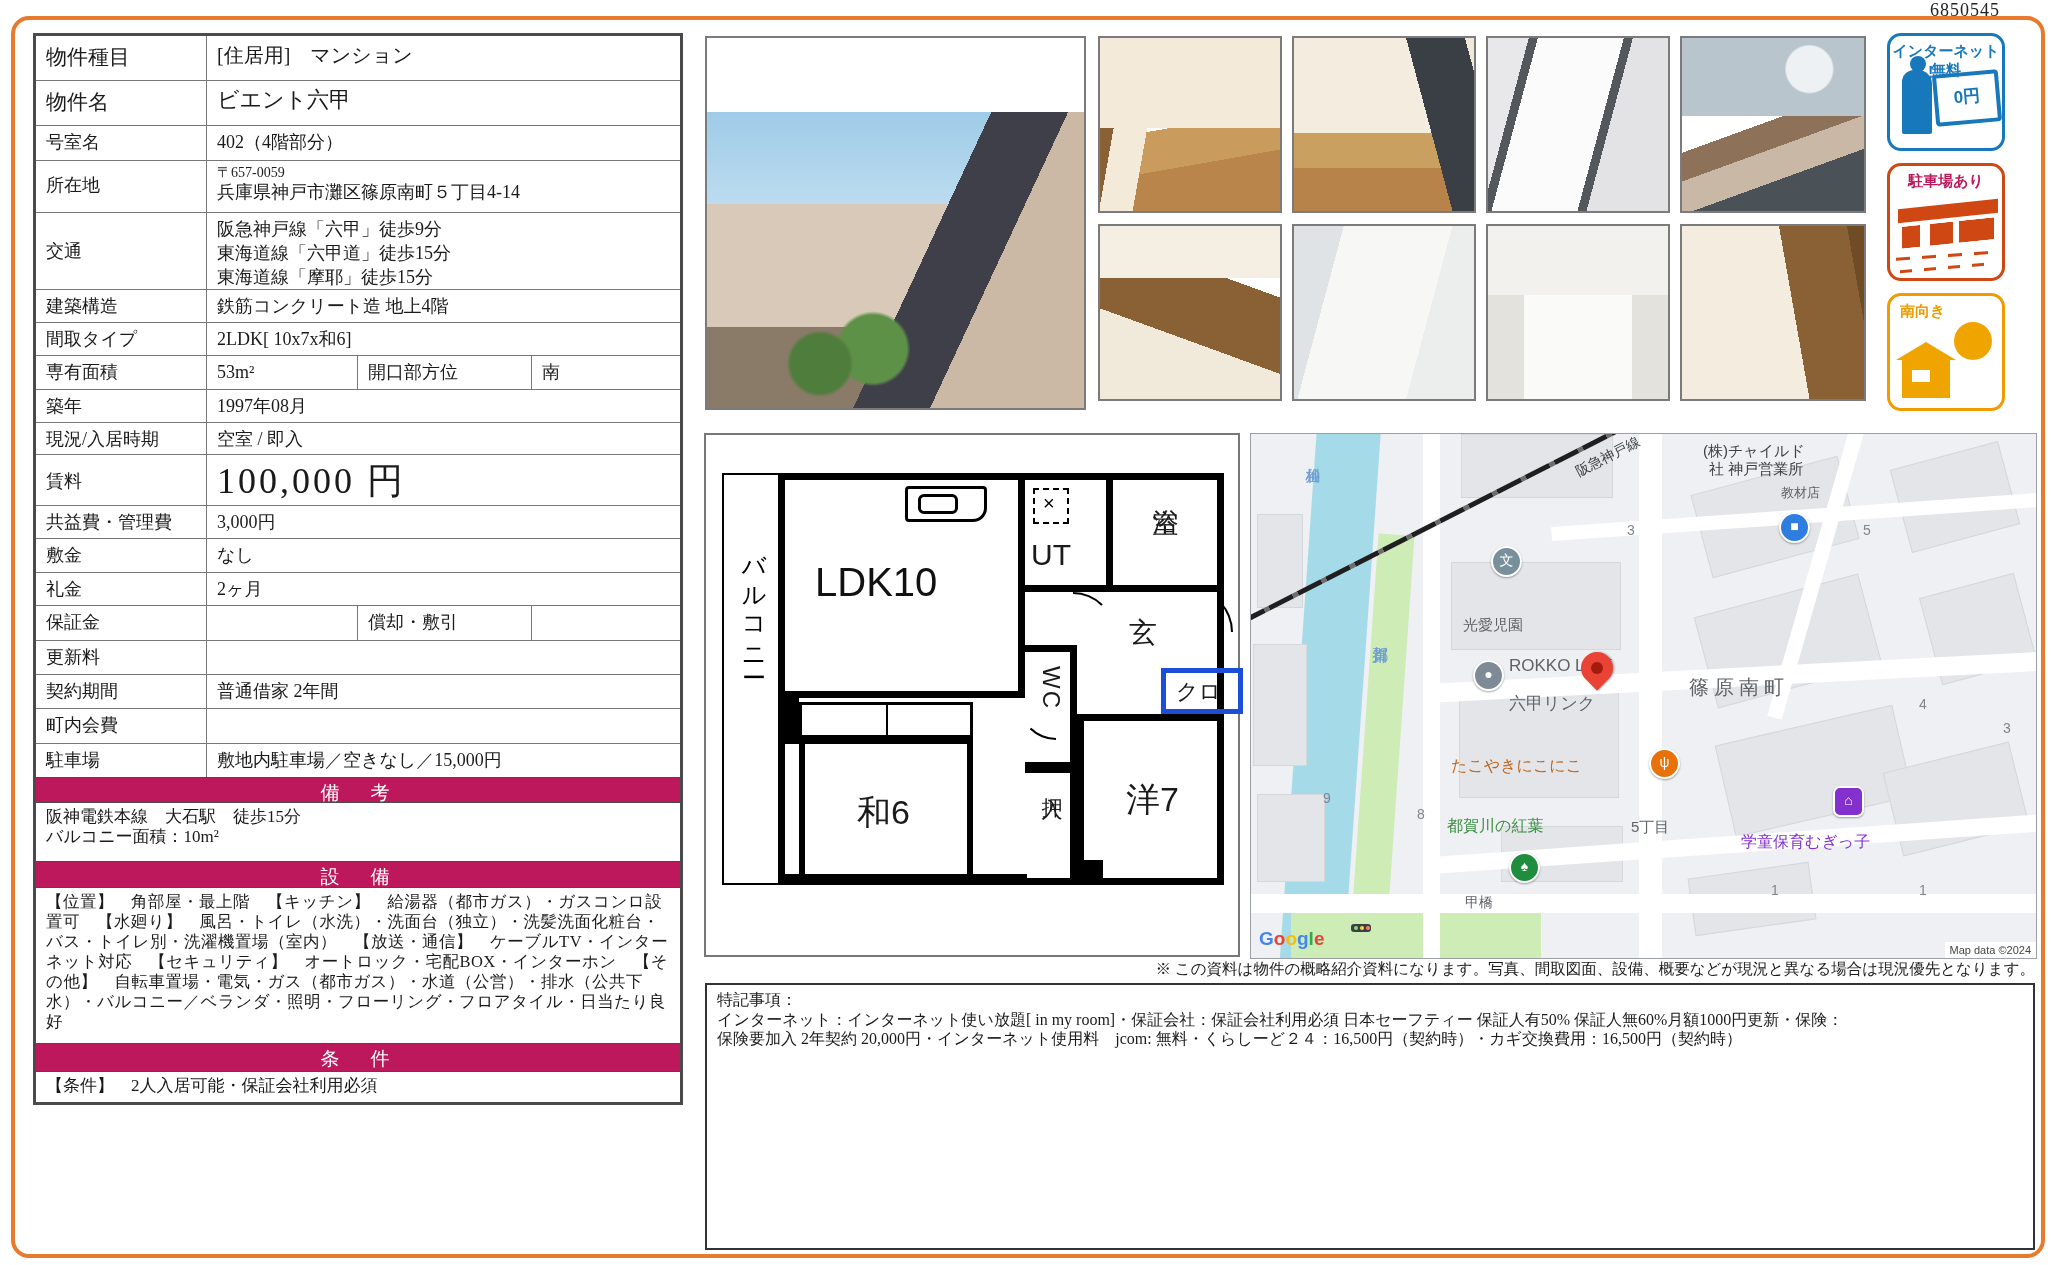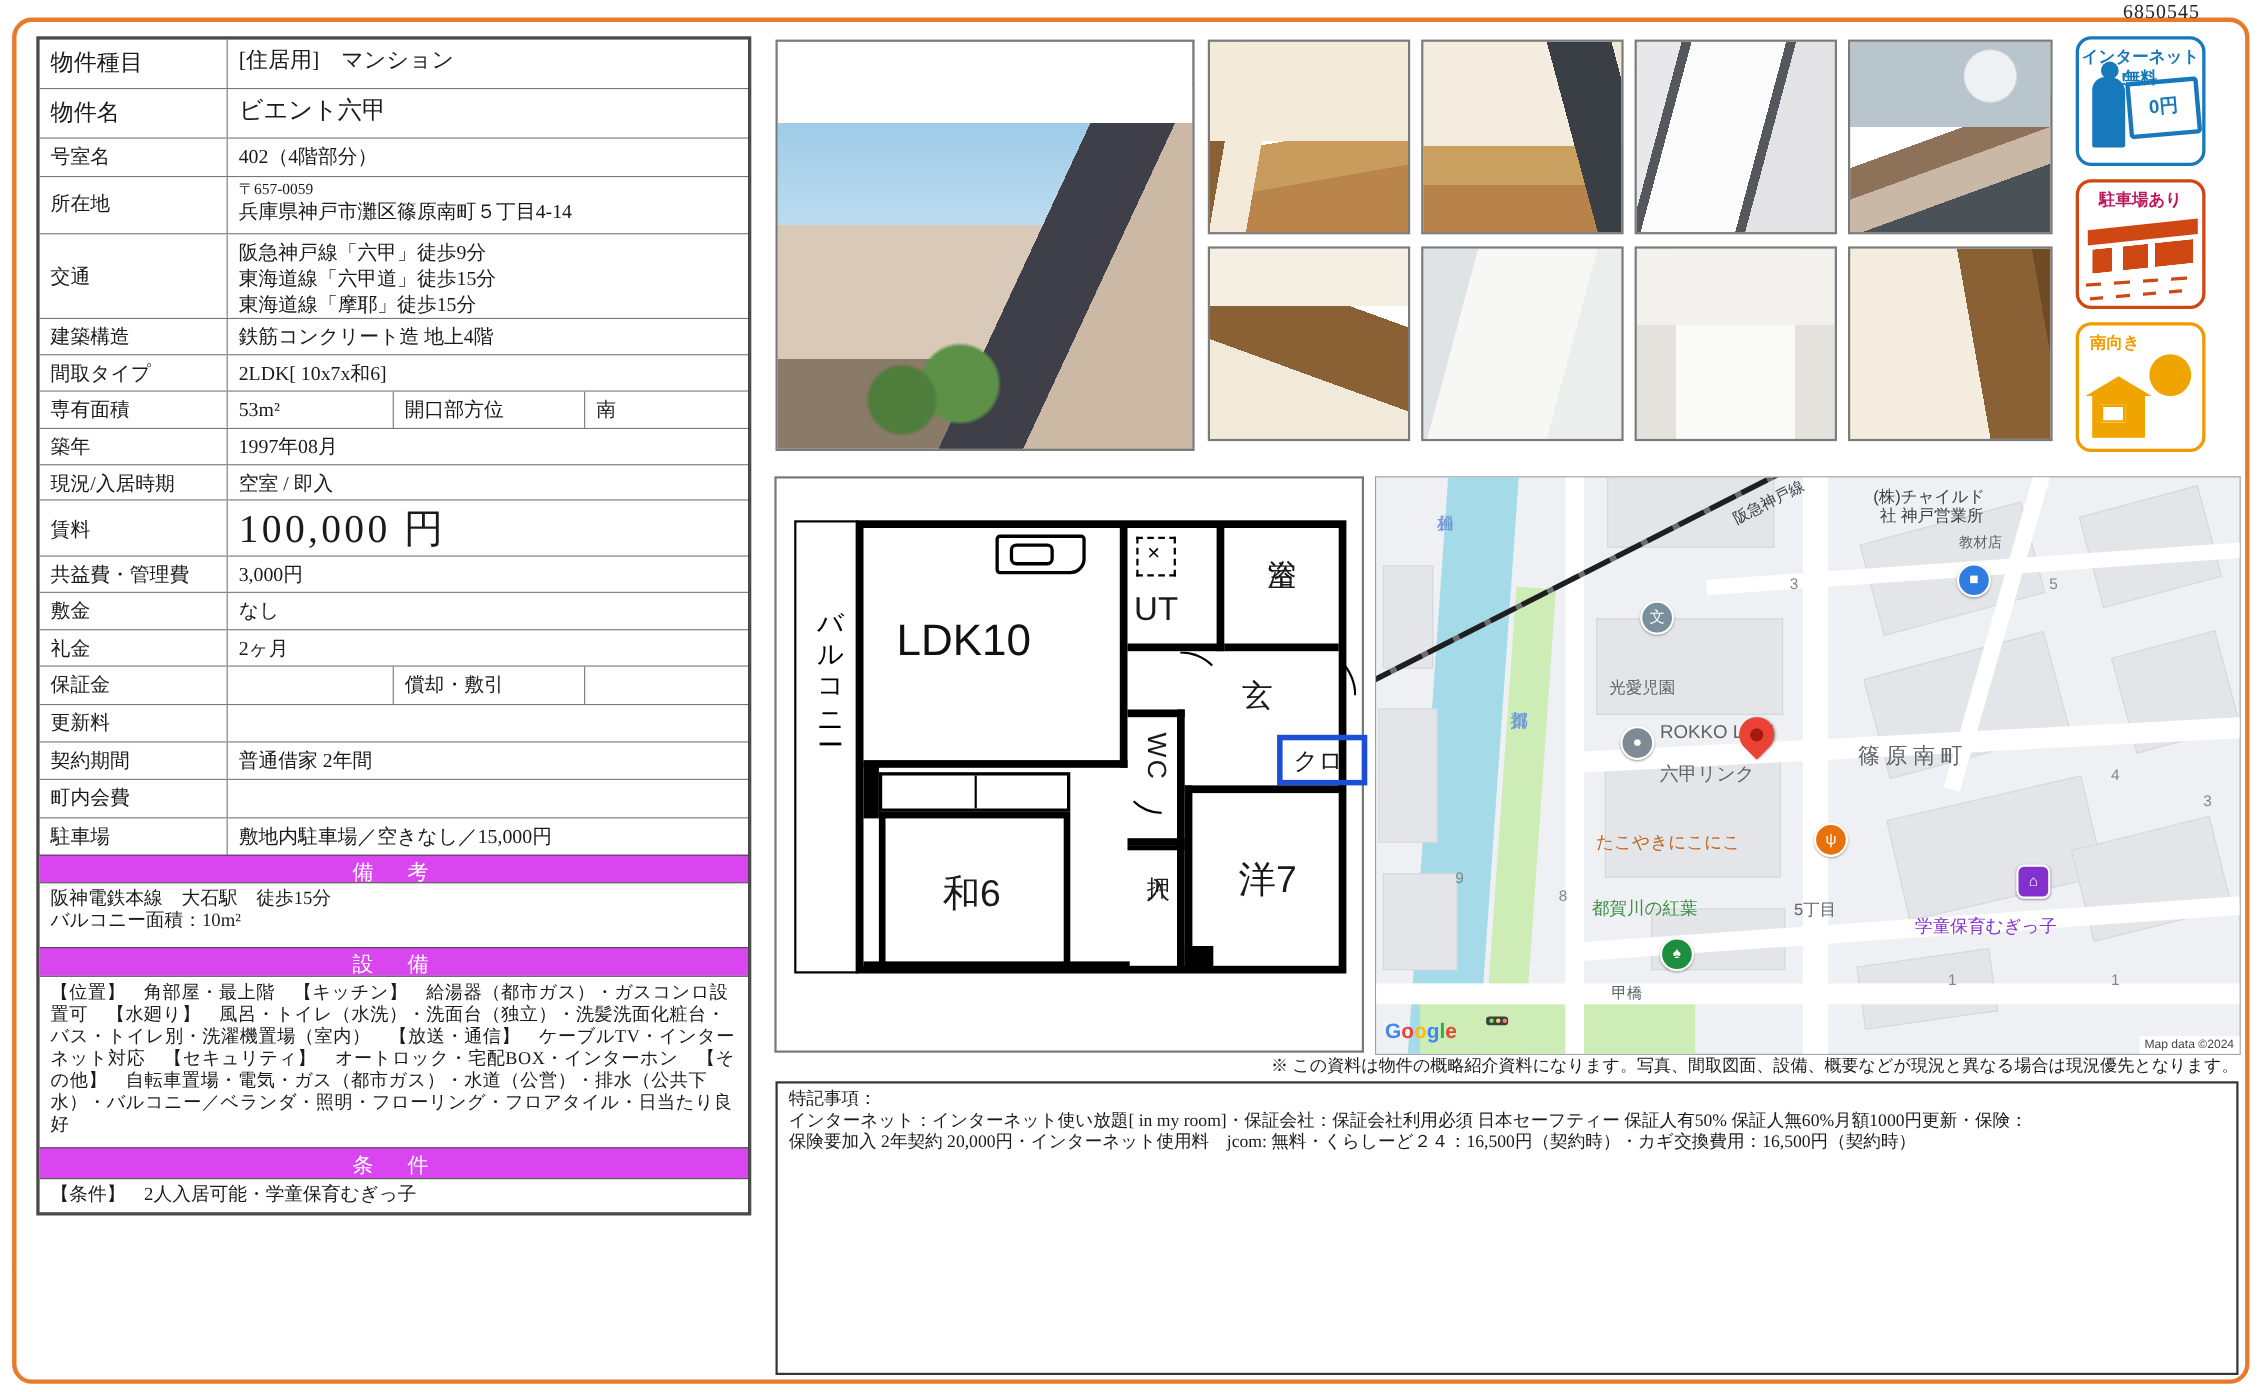--- a/index.html
+++ b/index.html
@@ -15,21 +15,21 @@
   .trow:first-child{border-top:none;}
   .tl{width:171px;flex:0 0 171px;border-right:1px solid #777;padding:4px 4px 0 10px;font-size:18px;box-sizing:border-box;}
   .tl.big{font-size:21px;padding-top:7px;}
   .tv{flex:1;padding:4px 4px 0 10px;font-size:18px;box-sizing:border-box;white-space:pre-line;line-height:24px;}
   .tv.name{font-size:22px;padding-top:7px;}
   .tv.rent{font-size:36px;letter-spacing:3px;line-height:48px;padding-top:2px;}
   .zip{font-size:14px;line-height:16px;display:block;}
   .addr{font-size:18px;line-height:22px;display:block;}
   .tl2{width:175px;flex:0 0 175px;border-left:1px solid #777;border-right:1px solid #777;padding:4px 4px 0 10px;font-size:18px;box-sizing:border-box;}
   .tv2{flex:1;padding:4px 4px 0 10px;font-size:18px;box-sizing:border-box;}
-  .band{background:#d946ef;color:#fff;text-align:center;font-size:19px;letter-spacing:6px;border-top:1px solid #4a4a4a;padding-top:2px;box-sizing:border-box;}
+  .band{background:#be185d;color:#fff;text-align:center;font-size:19px;letter-spacing:6px;border-top:1px solid #4a4a4a;padding-top:2px;box-sizing:border-box;}
   .freeblock{padding:4px 8px 2px 10px;font-size:16.5px;line-height:20px;white-space:pre-line;box-sizing:border-box;border-top:1px solid #4a4a4a;}
   .equip{letter-spacing:0.5px;}
   
   .photo{box-sizing:border-box;border:2px solid #7b7b7b;background:#f4f2ee;}
   .ph-ext{background:
       linear-gradient(#ffffff 0 20%,transparent 20%),
       radial-gradient(circle at 30% 88%, #4e7d3c 0 7%, transparent 8%),
       radial-gradient(circle at 44% 84%, #5d9147 0 9%, transparent 10%),
       linear-gradient(115deg, transparent 58%, #3f3f4a 58% 72%, #cbb9a6 72%),
       linear-gradient(#9ecbe8 20%, #bcdcef 45%, #d8c9b8 45% 78%, #8a7a68 78%);}
@@ -222,21 +222,21 @@
     <div class="trow" style="height:34px">
         <div class="tl">駐車場</div>
         <div class="tv">敷地内駐車場／空きなし／15,000円</div>
       </div>
     <div class="band" style="height:25px">備　考</div>
     <div class="freeblock" style="height:59px;font-size:17px">阪神電鉄本線　大石駅　徒歩15分
 バルコニー面積：10m²</div>
     <div class="band" style="height:26px">設　備</div>
     <div class="freeblock equip" style="height:156px">【位置】　角部屋・最上階　【キッチン】　給湯器（都市ガス）・ガスコンロ設置可　【水廻り】　風呂・トイレ（水洗）・洗面台（独立）・洗髪洗面化粧台・バス・トイレ別・洗濯機置場（室内）　【放送・通信】　ケーブルTV・インターネット対応　【セキュリティ】　オートロック・宅配BOX・インターホン　【その他】　自転車置場・電気・ガス（都市ガス）・水道（公営）・排水（公共下水）・バルコニー／ベランダ・照明・フローリング・フロアタイル・日当たり良好</div>
     <div class="band" style="height:28px">条　件</div>
-    <div class="freeblock" style="height:31px;font-size:17px">【条件】　2人入居可能・学童保育むぎっ子</div>
+    <div class="freeblock" style="height:31px;font-size:17px">【条件】　2人入居可能・保証会社利用必須</div>
   </div>
 
   <div class="abs photo ph-ext" style="left:705px;top:36px;width:381px;height:374px"></div>
   <div class="abs photo ph-ldk" style="left:1098px;top:36px;width:184px;height:177px"></div>
   <div class="abs photo ph-room" style="left:1292px;top:36px;width:184px;height:177px"></div>
   <div class="abs photo ph-balc" style="left:1486px;top:36px;width:184px;height:177px"></div>
   <div class="abs photo ph-city" style="left:1680px;top:36px;width:186px;height:177px"></div>
   <div class="abs photo ph-kitchen" style="left:1098px;top:224px;width:184px;height:177px"></div>
   <div class="abs photo ph-wash" style="left:1292px;top:224px;width:184px;height:177px"></div>
   <div class="abs photo ph-toilet" style="left:1486px;top:224px;width:184px;height:177px"></div>

